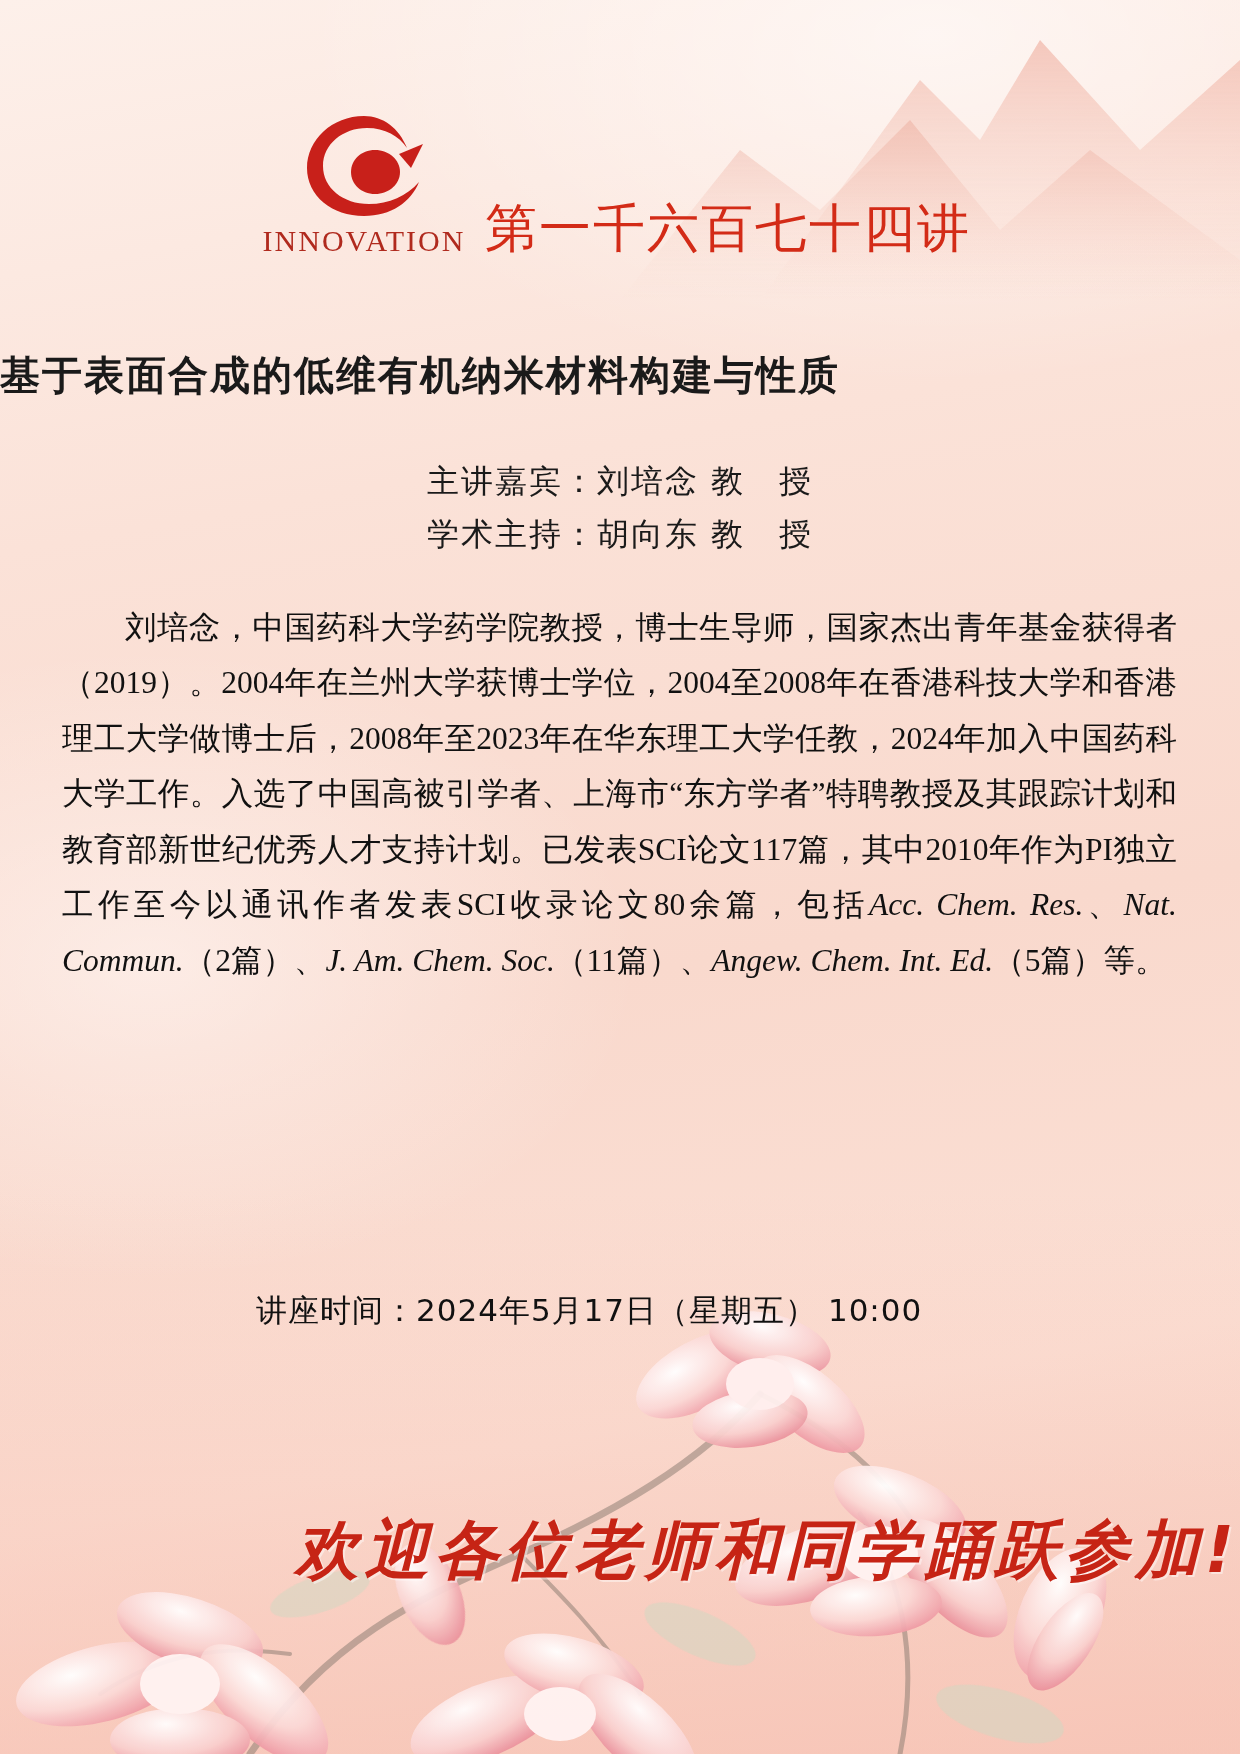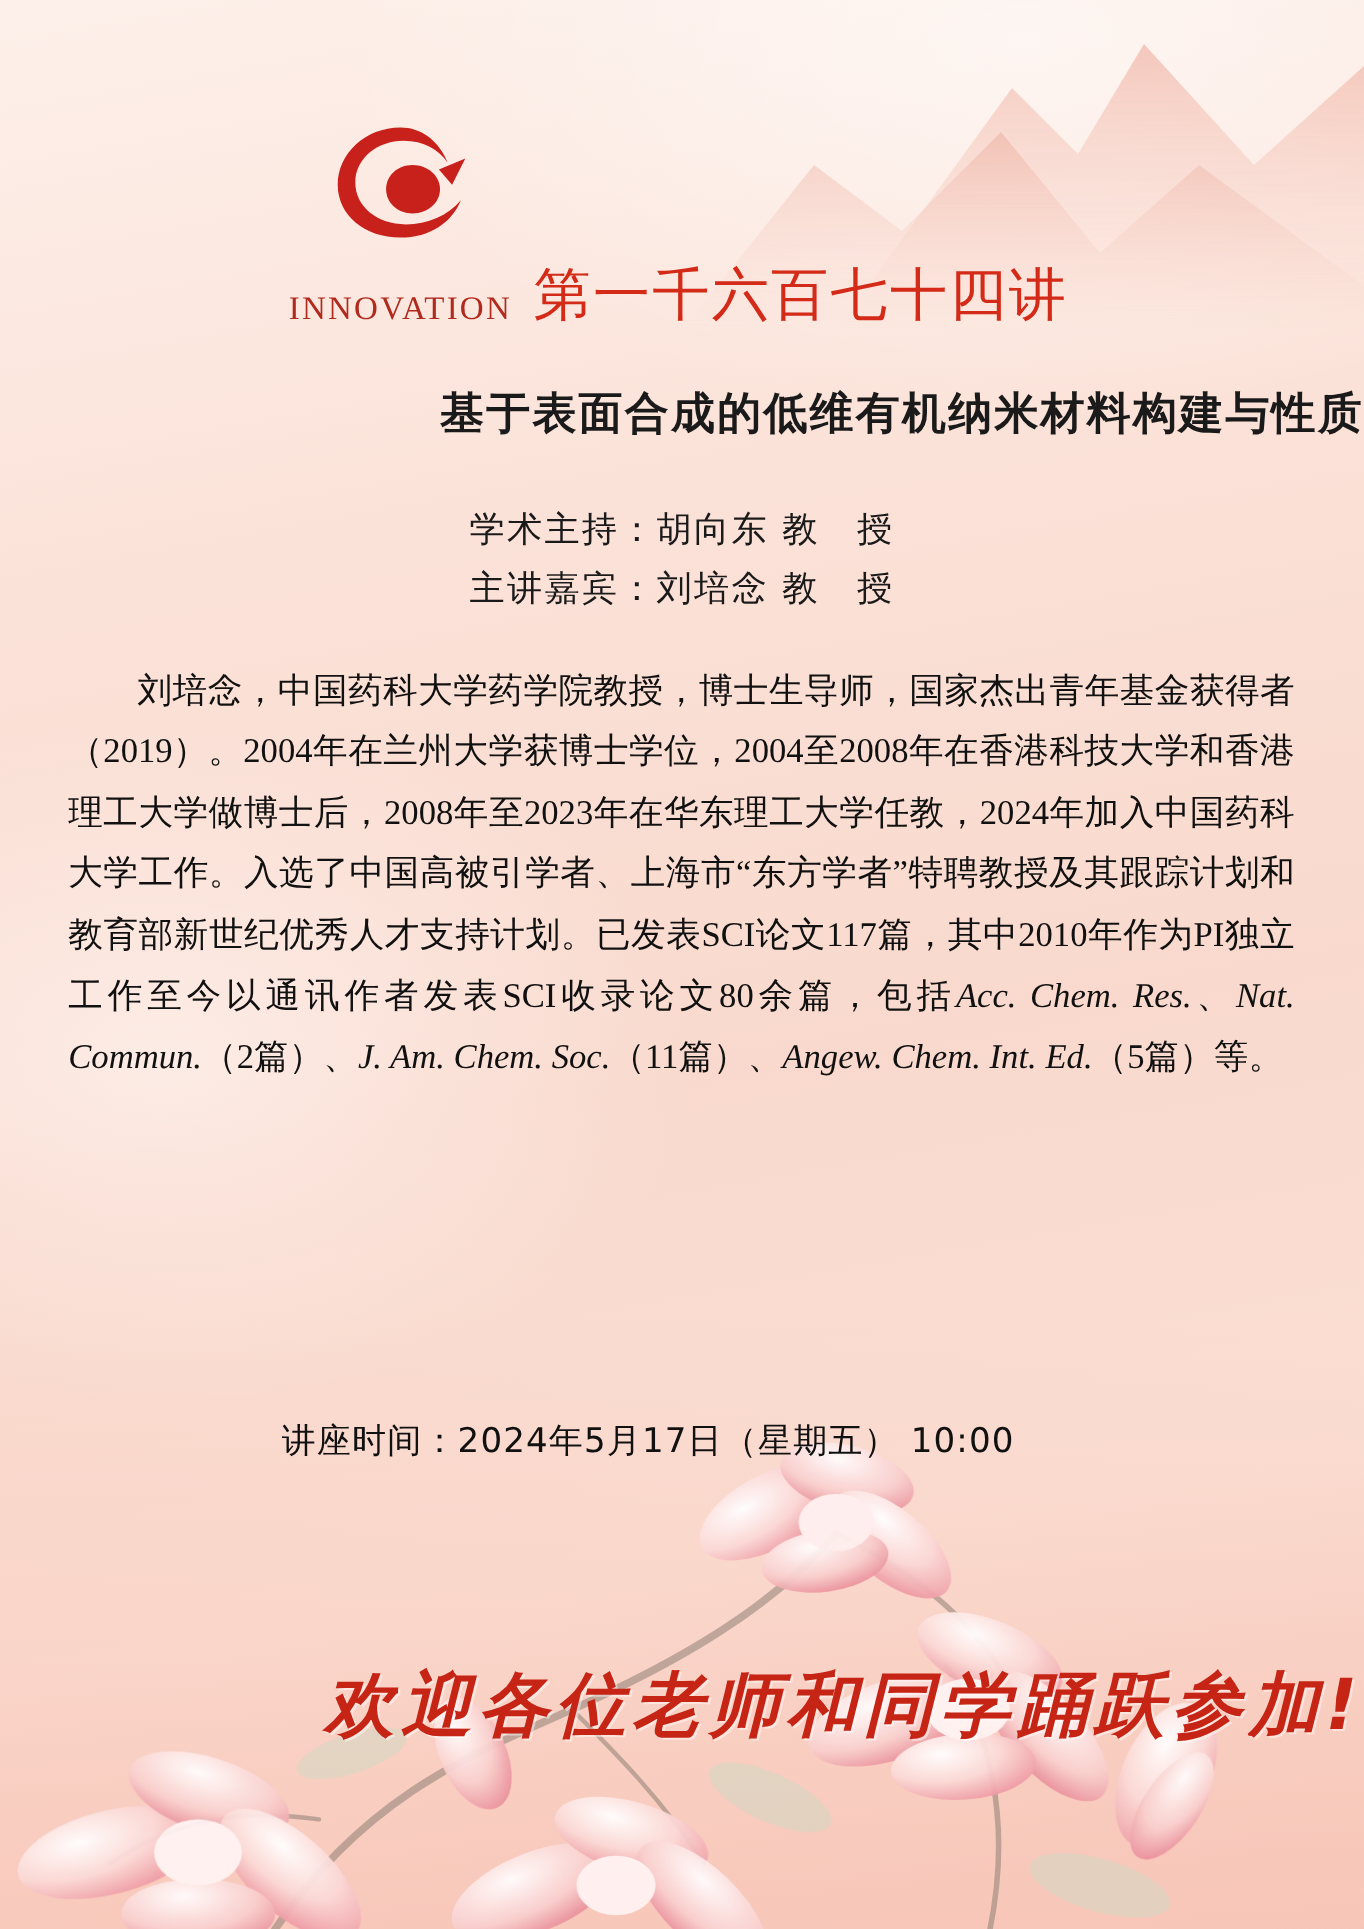--- a/index.html
+++ b/index.html
@@ -60,21 +60,20 @@
     align-items: center;
     justify-content: center;
     gap: 18px;
   }
   .logo-wrap {
     width: 190px;
     display: flex;
     flex-direction: column;
     align-items: center;
     margin-right: 8px;
-    gap: 40px;
   }
   .logo-mark { width: 130px; height: 112px; }
   .logo-text {
     font-family: "Liberation Serif", serif;
     font-size: 30px;
     letter-spacing: 2px;
     color: #b02a1e;
     margin-top: 2px;
   }
   .forum-title {
@@ -96,21 +95,21 @@
     white-space: nowrap;
     align-self: flex-end;
     padding-bottom: 4px;
   }
 
   
   .lecture-title {
     position: absolute;
     top: 348px;
     left: 0; right: 0;
-    text-align: right;
+    text-align: left;
     font-family: "DejaVu Sans", sans-serif;
     font-weight: bold;
     font-size: 40px;
     color: #1a1a1a;
     letter-spacing: 2px;
   }
 
   
   .speakers {
     position: absolute;
@@ -270,22 +269,22 @@
         <path d="M58,54 C58,44 66,36 78,36" fill="none" stroke="#ffffff" stroke-width="0"></path>
       </svg>
       <div class="logo-text">INNOVATION</div>
     </div>
     <div class="forum-session">第一千六百七十四讲</div>
   </div>
 
   <div class="lecture-title">基于表面合成的低维有机纳米材料构建与性质</div>
 
   <div class="speakers">
+    <div>主讲嘉宾：刘培念 教　授</div>
     <div>学术主持：胡向东 教　授</div>
-    <div>主讲嘉宾：刘培念 教　授</div>
   </div>
 
   <div class="bio">
     <span>刘培念，中国药科大学药学院教授，博士生导师，国家杰出青年基金获得者（2019）。2004年在兰州大学获博士学位，2004至2008年在香港科技大学和香港理工大学做博士后，2008年至2023年在华东理工大学任教，2024年加入中国药科大学工作。入选了中国高被引学者、上海市“东方学者”特聘教授及其跟踪计划和教育部新世纪优秀人才支持计划。已发表SCI论文117篇，其中2010年作为PI独立工作至今以通讯作者发表SCI收录论文80余篇，包括</span><i>Acc. Chem. Res.</i><span>、</span><i>Nat. Commun.</i><span>（2篇）、</span><i>J. Am. Chem. Soc.</i><span>（11篇）、</span><i>Angew. Chem. Int. Ed.</i><span>（5篇）等。</span>
   </div>
 
   <div class="details">
     <div class="row">
       <span>讲座时间：</span><span>2024年5月17日（星期五）  10:00</span>
     </div>

